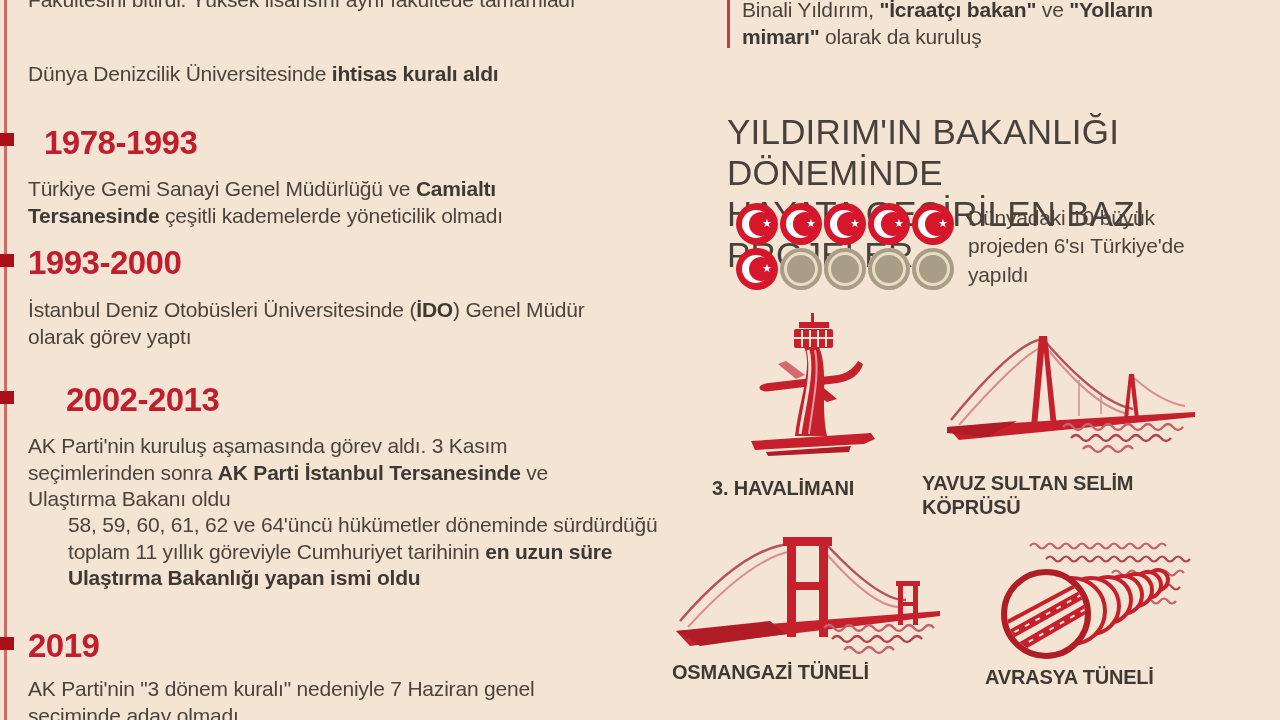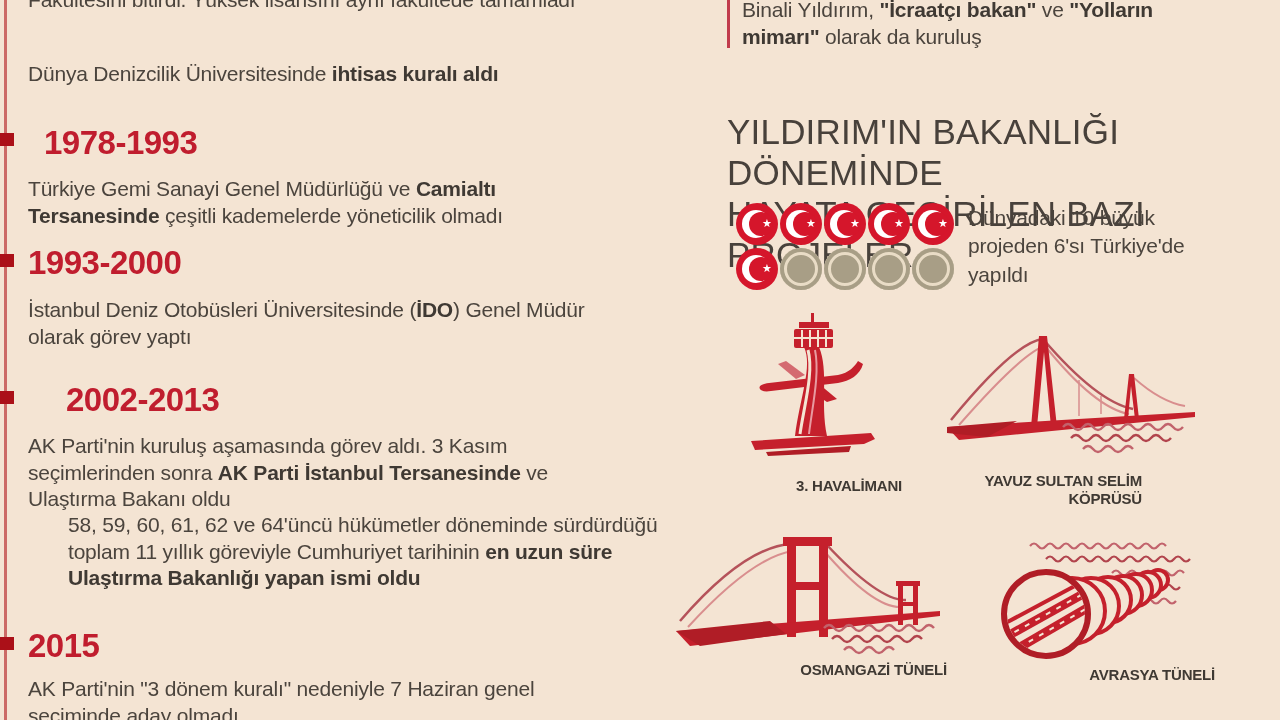--- a/index.html
+++ b/index.html
@@ -12,21 +12,21 @@
   .abs{position:absolute;}
   
   .tl-line{left:4px;top:0;width:3px;height:720px;background:#cc6a66;}
   .tl-marker{left:0;width:14px;height:13px;background:#ab1018;}
   .t-body{font-size:21px;line-height:1.27;letter-spacing:-0.2px;color:#4b443d;}
   .t-body .b, .b{font-weight:700;color:#3f3933;}
   .t-date{font-size:33px;font-weight:700;color:#c01d2e;letter-spacing:-0.5px;line-height:1;}
   
   .quote-bar{left:727px;top:0;width:3px;height:48px;background:#c13b4c;}
   .section-heading{font-size:35px;line-height:1.17;color:#48413b;letter-spacing:0.2px;}
-  .proj-label{font-size:15px;font-weight:700;color:#3f3933;text-align:right;line-height:1.18;letter-spacing:-0.2px;}
+  .proj-label{font-size:20px;font-weight:700;color:#3f3933;text-align:left;line-height:1.18;letter-spacing:-0.2px;}
   
   .flag-row{display:flex;gap:2px;margin-bottom:3px;}
   .flag,.gray-circle{width:42px;height:42px;border-radius:50%;position:relative;flex:0 0 auto;}
   .flag{background:#d5162b;}
   .flag::before{content:"";position:absolute;left:6px;top:7px;width:28px;height:28px;border-radius:50%;background:#ffffff;}
   .flag::after{content:"";position:absolute;left:13px;top:9px;width:24px;height:24px;border-radius:50%;background:#d5162b;}
   .flag .star{position:absolute;left:26px;top:15px;z-index:2;color:#ffffff;font-size:11px;line-height:1;}
   .gray-circle{background:#a89e86;box-shadow:inset 0 0 0 4px #a89e86, inset 0 0 0 7px #e9dcc6;}
   svg{display:block;}
 </style>
@@ -45,21 +45,21 @@
 <div class="abs tl-marker" style="top:254px;"></div>
 <div class="abs t-date" style="left:28px;top:246px;">1993-2000</div>
 <div class="abs t-body" style="left:28px;top:297px;width:565px;"><span>İstanbul Deniz Otobüsleri Üniversitesinde (</span><span class="b">İDO</span><span>) Genel Müdür olarak görev yaptı</span></div>
 
 <div class="abs tl-marker" style="top:391px;"></div>
 <div class="abs t-date" style="left:28px;top:383px;margin-left:38px;">2002-2013</div>
 <div class="abs t-body" style="left:28px;top:433px;width:575px;"><span>AK Parti'nin kuruluş aşamasında görev aldı. 3 Kasım seçimlerinden sonra </span><span class="b">AK Parti İstanbul Tersanesinde</span><span> ve Ulaştırma Bakanı oldu</span></div>
 <div class="abs t-body" style="left:28px;top:512px;width:600px;margin-left:40px;"><span>58, 59, 60, 61, 62 ve 64'üncü hükümetler döneminde sürdürdüğü toplam 11 yıllık göreviyle Cumhuriyet tarihinin </span><span class="b">en uzun süre Ulaştırma Bakanlığı yapan ismi oldu</span></div>
 
 <div class="abs tl-marker" style="top:637px;"></div>
-<div class="abs t-date" style="left:28px;top:629px;">2015</div>
+<div class="abs t-date" style="left:28px;top:629px;">2019</div>
 <div class="abs t-body" style="left:28px;top:676px;width:575px;"><span>AK Parti'nin "3 dönem kuralı" nedeniyle 7 Haziran genel seçiminde aday olmadı</span></div>
 
 <div class="abs quote-bar"></div>
 <div class="abs t-body" style="left:742px;top:-3px;width:460px;"><span>Binali Yıldırım, </span><span class="b">"İcraatçı bakan"</span><span> ve </span><span class="b">"Yolların mimarı"</span><span> olarak da kuruluş</span></div>
 
 <div class="abs section-heading" style="left:727px;top:112px;width:500px;">
   <div>YILDIRIM'IN BAKANLIĞI DÖNEMİNDE</div>
   <div>HAYATA GEÇİRİLEN BAZI PROJELER</div>
 </div>
 

